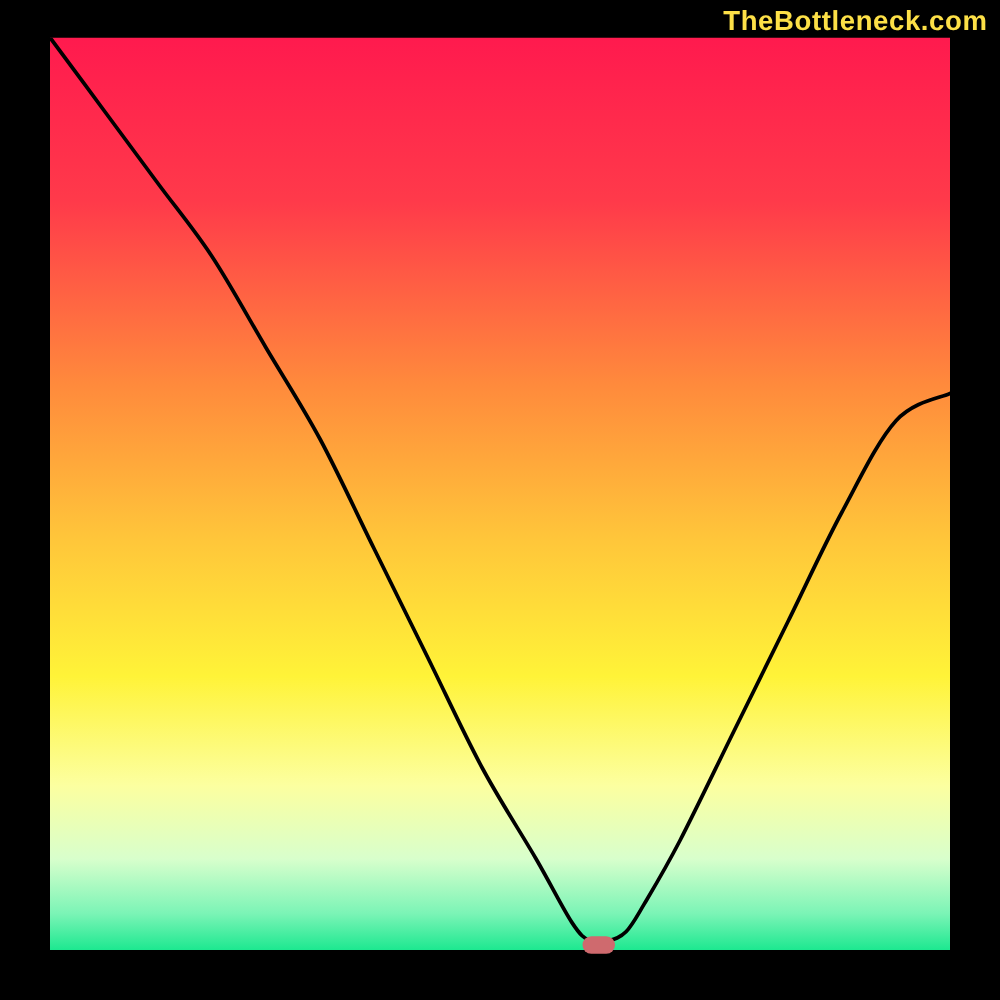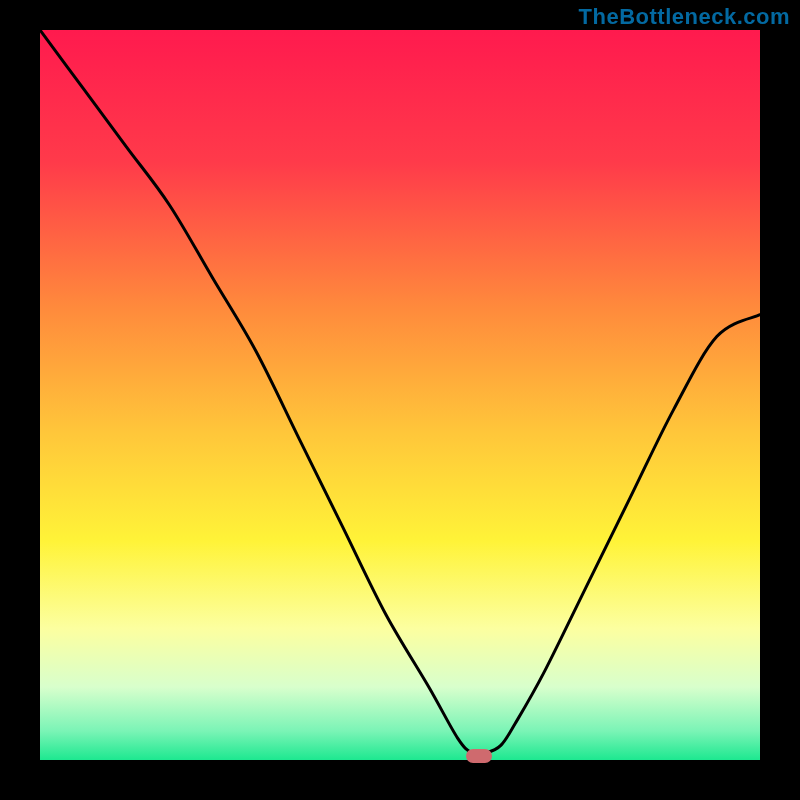--- a/index.html
+++ b/index.html
@@ -14,21 +14,21 @@
   .frame {
     position: relative;
     width: 800px;
     height: 800px;
     background: #000;
   }
   .watermark {
     position: absolute;
     top: 4px;
     right: 10px;
-    color: #0369a1;
+    color: #fde047;
     font-size: 22px;
     font-weight: 600;
     letter-spacing: 0.5px;
     z-index: 5;
   }
   .plot-area {
     position: absolute;
     left: 40px;
     top: 30px;
     width: 720px;

